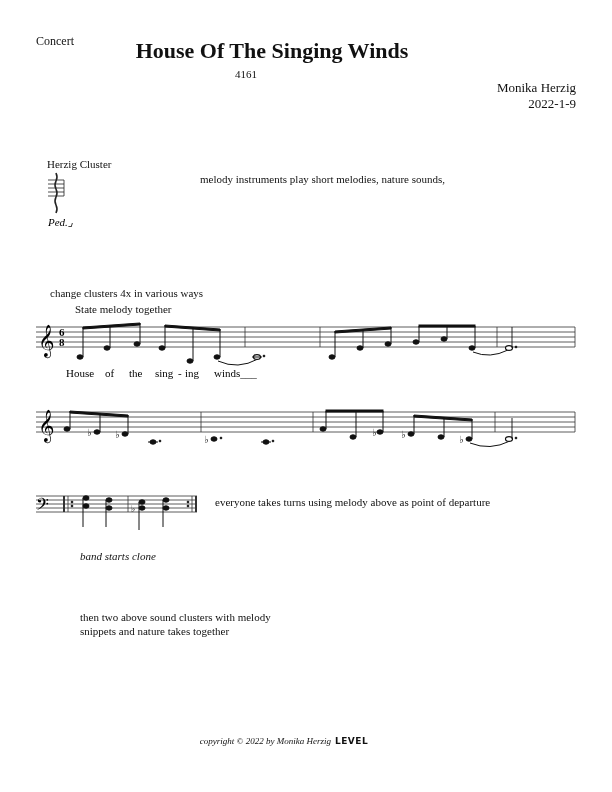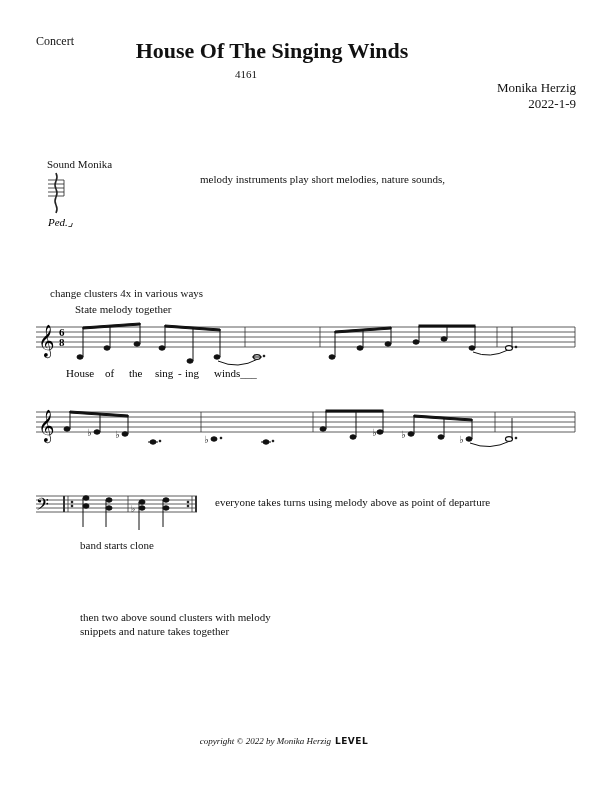--- a/index.html
+++ b/index.html
@@ -18,28 +18,28 @@
 <body>
 
 <div class="abs concert">Concert</div>
 <div class="abs title">House Of The Singing Winds</div>
 <div class="abs subtitle">4161</div>
 <div class="abs composer">
   <div>Monika Herzig</div>
   <div>2022-1-9</div>
 </div>
 
-<div class="abs txt" style="left:47px;top:158px;">Sound Monika</div>
+<div class="abs txt" style="left:47px;top:158px;">Herzig Cluster</div>
 <div class="abs txt" style="left:200px;top:173px;">melody instruments play short melodies, nature sounds,</div>
 <div class="abs txt" style="left:50px;top:255px;margin-top:32px;">change clusters 4x in various ways</div>
 
 <div class="abs txt" style="left:75px;top:303px;">State melody together</div>
 
 <div class="abs txt" style="left:215px;top:496px;">everyone takes turns using melody above as point of departure</div>
-<div class="abs txt" style="left:80px;top:539px;">band starts clone</div>
+<div class="abs txt" style="left:80px;top:550px;font-style:italic;">band starts clone</div>
 
 <div class="abs txt" style="left:80px;top:611px;">then two above sound clusters with melody</div>
 <div class="abs txt" style="left:80px;top:625px;">snippets and nature takes together</div>
 
 <div class="abs copyright">
   <span>copyright © 2022 by Monika Herzig</span><span class="logo">LEVEL</span>
 </div>
 
 <svg width="612" height="792">
 

